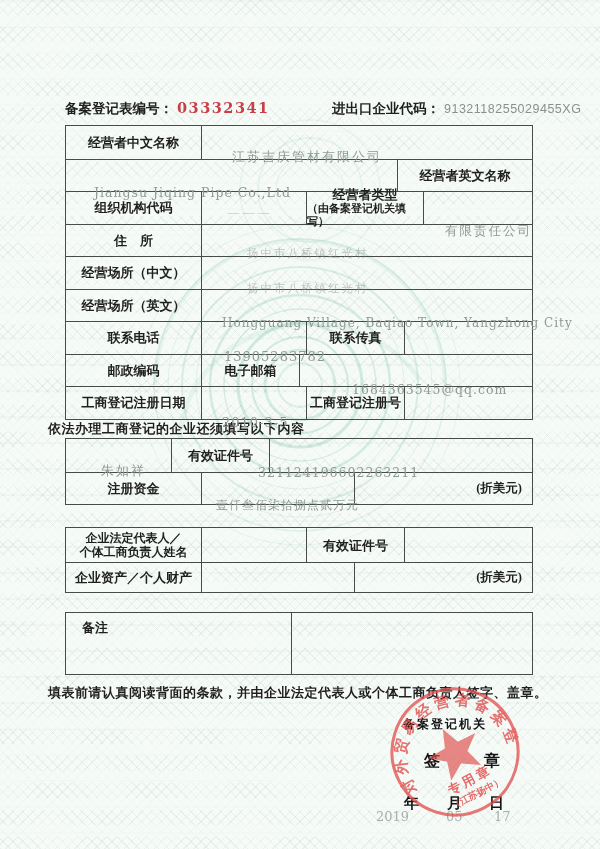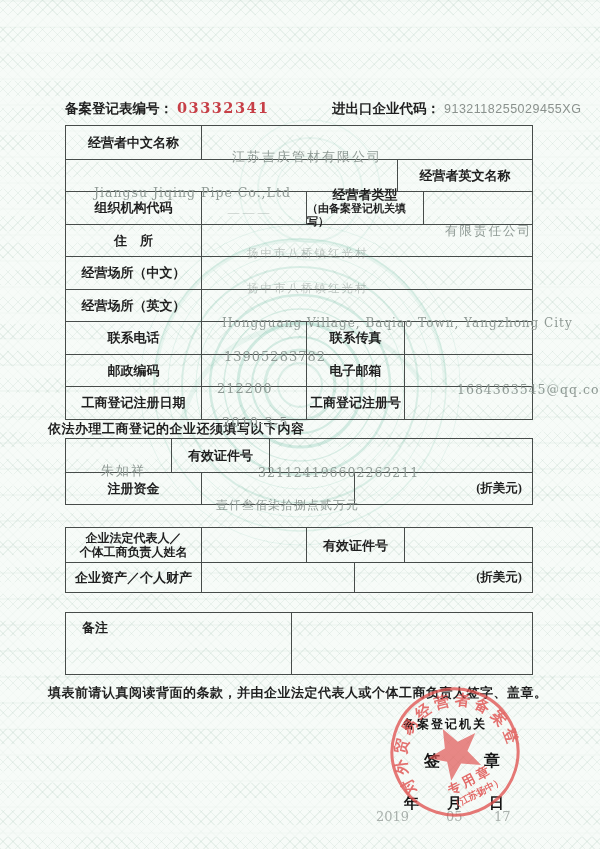--- a/index.html
+++ b/index.html
@@ -168,23 +168,20 @@
           <span class="lbl">联系传真</span>
         </div>
       <div class="td w-val2">
           <span class="fill"></span>
         </div>
     </div>
     <div class="tr">
       <div class="td w-label">
           <span class="lbl">邮政编码</span>
         </div>
-      <div class="td w-val">
-          <span class="fill" style="left:15px;bottom:-10px;letter-spacing:1px;">212200</span>
-        </div>
       <div class="td w-lab2b">
           <span class="lbl">电子邮箱</span>
         </div>
       <div class="td w-val2">
           <span class="fill en" style="left:52px;bottom:-11px;font-size:12.5px;">1684363545@qq.com</span>
         </div>
     </div>
     <div class="tr">
       <div class="td w-label">
           <span class="lbl">工商登记注册日期</span>

